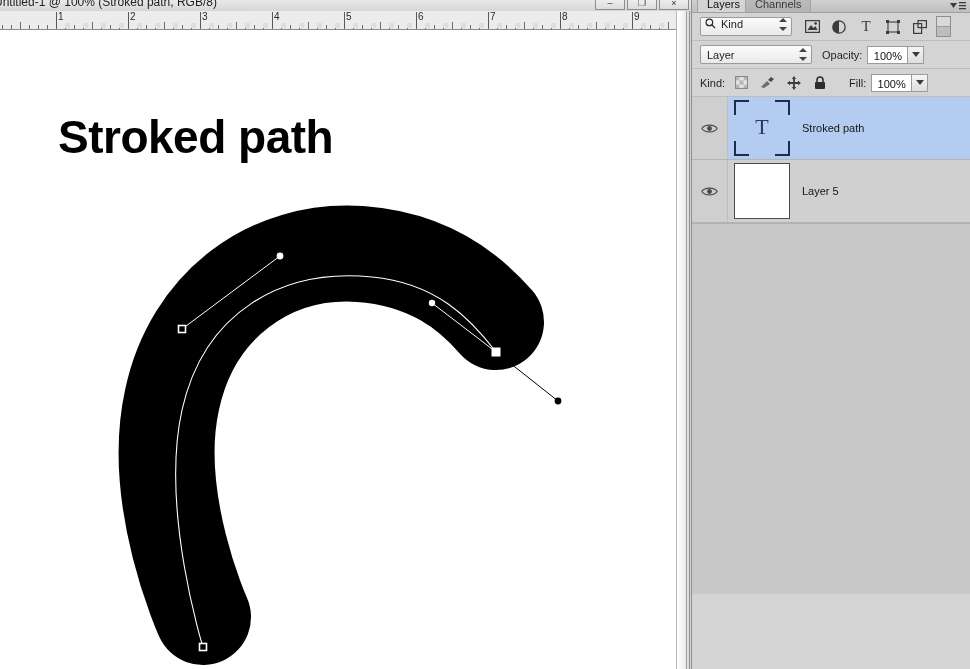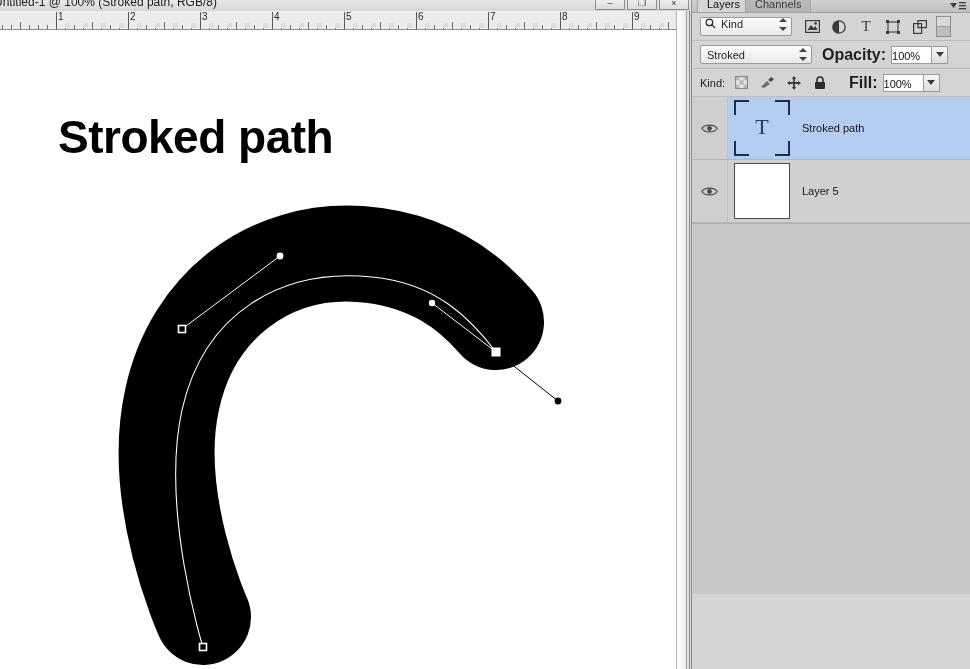--- a/index.html
+++ b/index.html
@@ -272,28 +272,29 @@
     height: 19px;
     width: 112px;
     border: 1px solid #9b9b9b;
     border-radius: 2px;
     background: linear-gradient(#fcfcfc,#e9e9e9);
     padding: 0 4px;
     box-sizing: border-box;
     font-size: 11px;
   }
   .blend-select .lbl { flex: 1; color: #1c1c1c; padding-left: 2px; }
-  .fieldlabel { margin-left: 10px; font-size: 16px; color: #1f1f1f; font-weight: bold; }
+  .fieldlabel { margin-left: 10px; font-size: 11px; color: #1f1f1f; }
   .numbox {
     margin-left: 5px;
     height: 18px; width: 41px;
     border: 1px solid #9b9b9b;
     background: #fff;
     font-size: 11px;
     line-height: 18px;
+    text-align: center;
     box-sizing: border-box;
     color: #111;
   }
   .arrowbtn {
     height: 18px; width: 16px;
     border: 1px solid #9b9b9b;
     border-left: none;
     background: linear-gradient(#f6f6f6,#dedede);
     box-sizing: border-box;
     display: flex; align-items: center; justify-content: center;
@@ -625,21 +626,21 @@
               <rect x="0.6" y="3.6" width="8" height="9.8" fill="none" stroke="#3b3b3b" stroke-width="1.2"></rect>
               <rect x="5" y="0.6" width="8.4" height="7" fill="none" stroke="#3b3b3b" stroke-width="1.2"></rect>
             </svg>
           </span>
         </div>
         <div class="kind-toggle"></div>
       </div>
 
       <div class="prow">
         <div class="blend-select">
-          <span class="lbl">Stroked</span>
+          <span class="lbl">Layer</span>
           <span class="spin">
               <i class="up"></i>
               <i class="dn"></i>
             </span>
         </div>
         <span class="fieldlabel">Opacity:</span>
         <span class="numbox">100%</span>
         <span class="arrowbtn">
             <i></i>
           </span>

